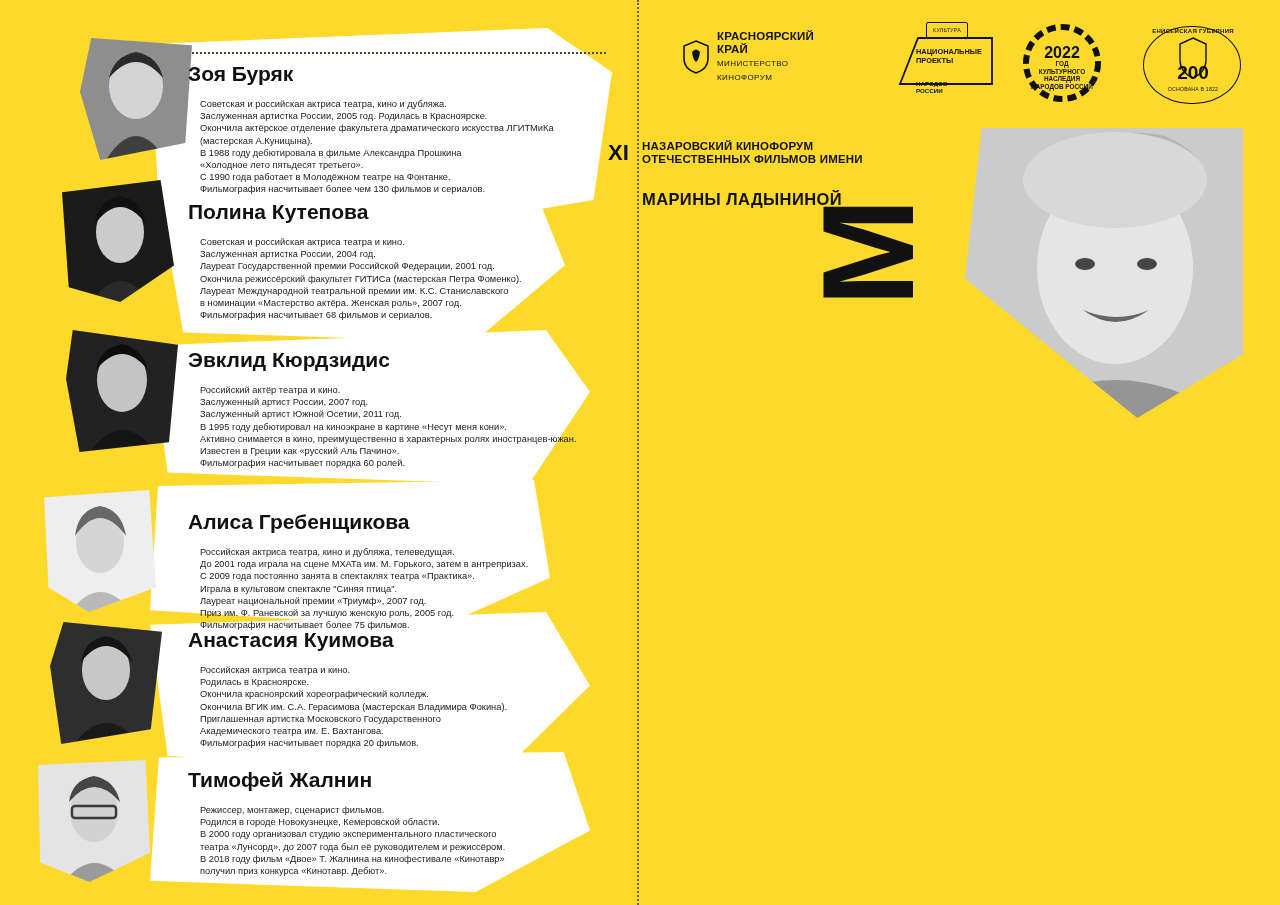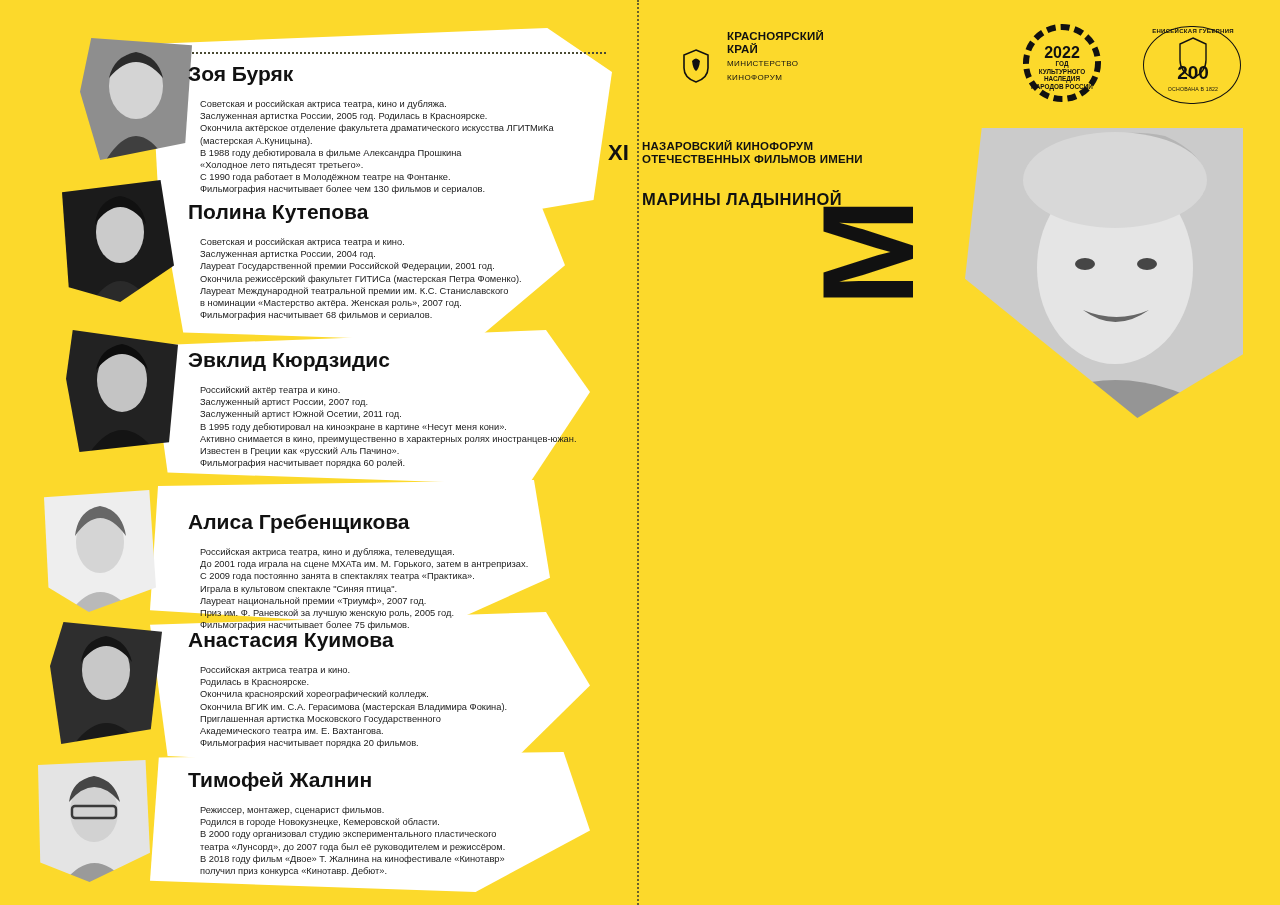--- a/index.html
+++ b/index.html
@@ -65,21 +65,21 @@
   .pc3 { clip-path: polygon(6% 0%, 100% 12%, 92% 92%, 12% 100%, 0% 40%); }
   .pc4 { clip-path: polygon(0% 6%, 94% 0%, 100% 80%, 40% 100%, 4% 80%); }
   .pc5 { clip-path: polygon(12% 0%, 100% 8%, 90% 88%, 10% 100%, 0% 36%); }
   .pc6 { clip-path: polygon(0% 4%, 96% 0%, 100% 76%, 46% 100%, 2% 84%); }
 
   
   .right { position:absolute; left:637px; top:0; width:643px; height:905px; }
 
   .logos { position:absolute; left:46px; top:22px; width:580px; height:88px; }
 
-  .kk-logo { position:absolute; left:0; top:8px; display:flex; gap:18px; align-items:flex-end;}
+  .kk-logo { position:absolute; left:0; top:8px; display:flex; gap:8px; align-items:center;}
   .kk-shield { width:26px; height:34px; }
   .kk-text .l1 { font-size:11.5px; font-weight:bold; line-height:12.5px; letter-spacing:.2px;}
   .kk-text .l2 { font-size:8px; line-height:10px; margin-top:4px; letter-spacing:.4px;}
 
   .np-logo { position:absolute; left:215px; top:0px; width:96px; height:76px; }
   .np-logo .np-top { position:absolute; left:28px; top:0; width:42px; height:16px;
       border:1.6px solid #111; border-radius:2px; font-size:5.2px; text-align:center; line-height:15px; letter-spacing:.3px;}
   .np-logo .np-body { position:absolute; left:0; top:14px; width:96px; height:50px; }
   .np-logo .np-label { position:absolute; left:18px; top:26px; font-size:7.4px; font-weight:bold; line-height:8.6px; }
   .np-logo .np-sub { position:absolute; left:18px; top:58px; font-size:6.2px; font-weight:bold; line-height:7.4px; }
@@ -246,20 +246,30 @@
           <path d="M9 12 q4 -5 8 0 q-1 8 -4 10 q-3 -2 -4 -10 z" fill="#111"></path>
         </svg>
         <div class="kk-text">
           <div class="l1">КРАСНОЯРСКИЙ</div>
           <div class="l1">КРАЙ</div>
           <div class="l2">МИНИСТЕРСТВО</div>
           <div class="l2">КИНОФОРУМ</div>
         </div>
       </div>
 
+      <div class="np-logo">
+        <div class="np-top">КУЛЬТУРА</div>
+        <svg class="np-body" viewBox="0 0 96 50">
+          <path d="M2 48 L20 2 L94 2 L94 48 Z" fill="none" stroke="#111" stroke-width="1.8"></path>
+        </svg>
+        <div class="np-label" style="white-space:pre-line">НАЦИОНАЛЬНЫЕ
+ПРОЕКТЫ</div>
+        <div class="np-sub" style="white-space:pre-line">НАРОДОВ
+РОССИИ</div>
+      </div>
 
       <div class="y2022">
         <svg viewBox="0 0 78 78" style="position:absolute;left:0;top:0;width:78px;height:78px">
           <circle cx="39" cy="39" r="36" fill="none" stroke="#111" stroke-width="6" stroke-dasharray="9 5"></circle>
         </svg>
         <div class="yr">2022</div>
         <div class="yl" style="white-space:pre-line">ГОД
 КУЛЬТУРНОГО
 НАСЛЕДИЯ
 НАРОДОВ РОССИИ</div>

